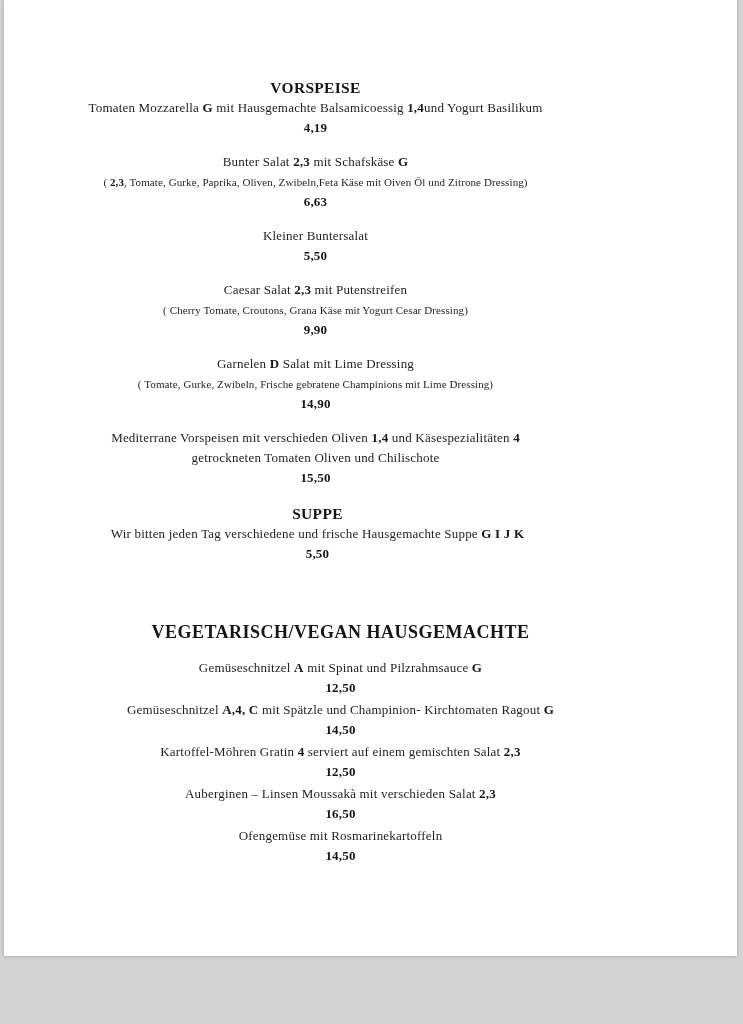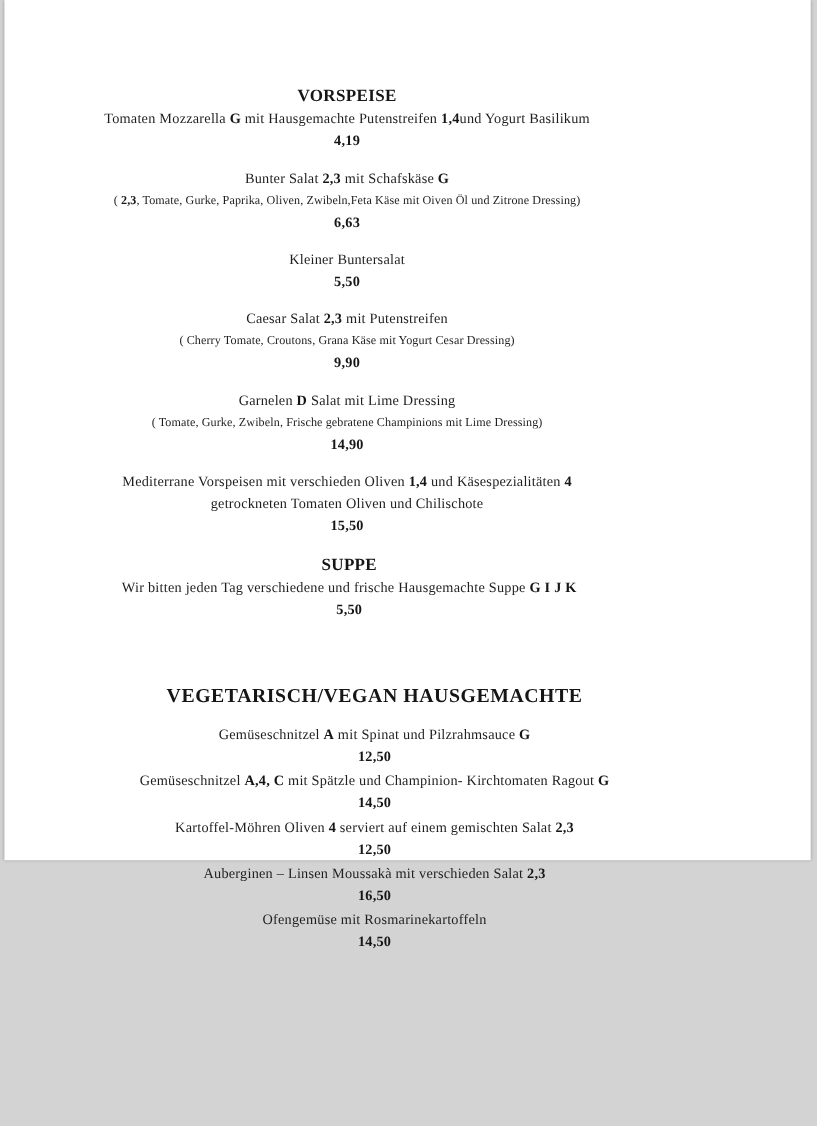--- a/index.html
+++ b/index.html
@@ -10,21 +10,21 @@
     background: #d3d3d3;
     font-family: "Liberation Serif", serif;
     color: #1e1e1e;
     position: relative;
   }
   .paper {
     position: absolute;
     left: 4px;
     top: 0;
     width: 733px;
-    height: 782px;
+    height: 956px;
     background: #ffffff;
     box-shadow: 0 0 3px rgba(0,0,0,0.25);
   }
   .menu-content {
     padding-top: 77px;
     text-align: center;
   }
   .menu-section { position: relative; }
   .section-vorspeise   { left: -55px; }
   .section-suppe       { left: -53px; margin-top: 15px; }
@@ -63,21 +63,21 @@
 </style>
 </head>
 <body>
 
 <div class="backdrop">
   <div class="paper">
     <div class="menu-content" id="menu-root">
         <section class="menu-section section-vorspeise">
           <h2 class="section-title">VORSPEISE</h2>
           <div class="menu-item">
-            <div class="item-name"><span>Tomaten Mozzarella </span><b>G</b><span> mit Hausgemachte Putenstreifen </span><b>1,4</b><span>und Yogurt Basilikum</span></div>
+            <div class="item-name"><span>Tomaten Mozzarella </span><b>G</b><span> mit Hausgemachte Balsamicoessig </span><b>1,4</b><span>und Yogurt Basilikum</span></div>
             <div class="item-price"><b>4,19</b></div>
           </div>
           <div class="menu-item">
             <div class="item-name"><span>Bunter Salat </span><b>2,3</b><span> mit Schafskäse </span><b>G</b></div>
             <div class="item-detail"><span>( </span><b>2,3</b><span>, Tomate, Gurke, Paprika, Oliven, Zwibeln,Feta Käse mit Oiven Öl und Zitrone Dressing)</span></div>
             <div class="item-price"><b>6,63</b></div>
           </div>
           <div class="menu-item">
             <div class="item-name"><span>Kleiner Buntersalat</span></div>
             <div class="item-price"><b>5,50</b></div>
@@ -109,21 +109,21 @@
           <h2 class="section-title">VEGETARISCH/VEGAN HAUSGEMACHTE</h2>
           <div class="menu-item">
             <div class="item-name"><span>Gemüseschnitzel </span><b>A</b><span> mit Spinat und Pilzrahmsauce </span><b>G</b></div>
             <div class="item-price"><b>12,50</b></div>
           </div>
           <div class="menu-item">
             <div class="item-name"><span>Gemüseschnitzel </span><b>A,4, C</b><span> mit Spätzle und Champinion- Kirchtomaten Ragout </span><b>G</b></div>
             <div class="item-price"><b>14,50</b></div>
           </div>
           <div class="menu-item">
-            <div class="item-name"><span>Kartoffel-Möhren Oliven </span><b>4</b><span> serviert auf einem gemischten Salat </span><b>2,3</b></div>
+            <div class="item-name"><span>Kartoffel-Möhren Gratin </span><b>4</b><span> serviert auf einem gemischten Salat </span><b>2,3</b></div>
             <div class="item-price"><b>12,50</b></div>
           </div>
           <div class="menu-item">
             <div class="item-name"><span>Auberginen – Linsen Moussakà mit verschieden Salat </span><b>2,3</b></div>
             <div class="item-price"><b>16,50</b></div>
           </div>
           <div class="menu-item">
             <div class="item-name"><span>Ofengemüse mit Rosmarinekartoffeln</span></div>
             <div class="item-price"><b>14,50</b></div>
           </div>

